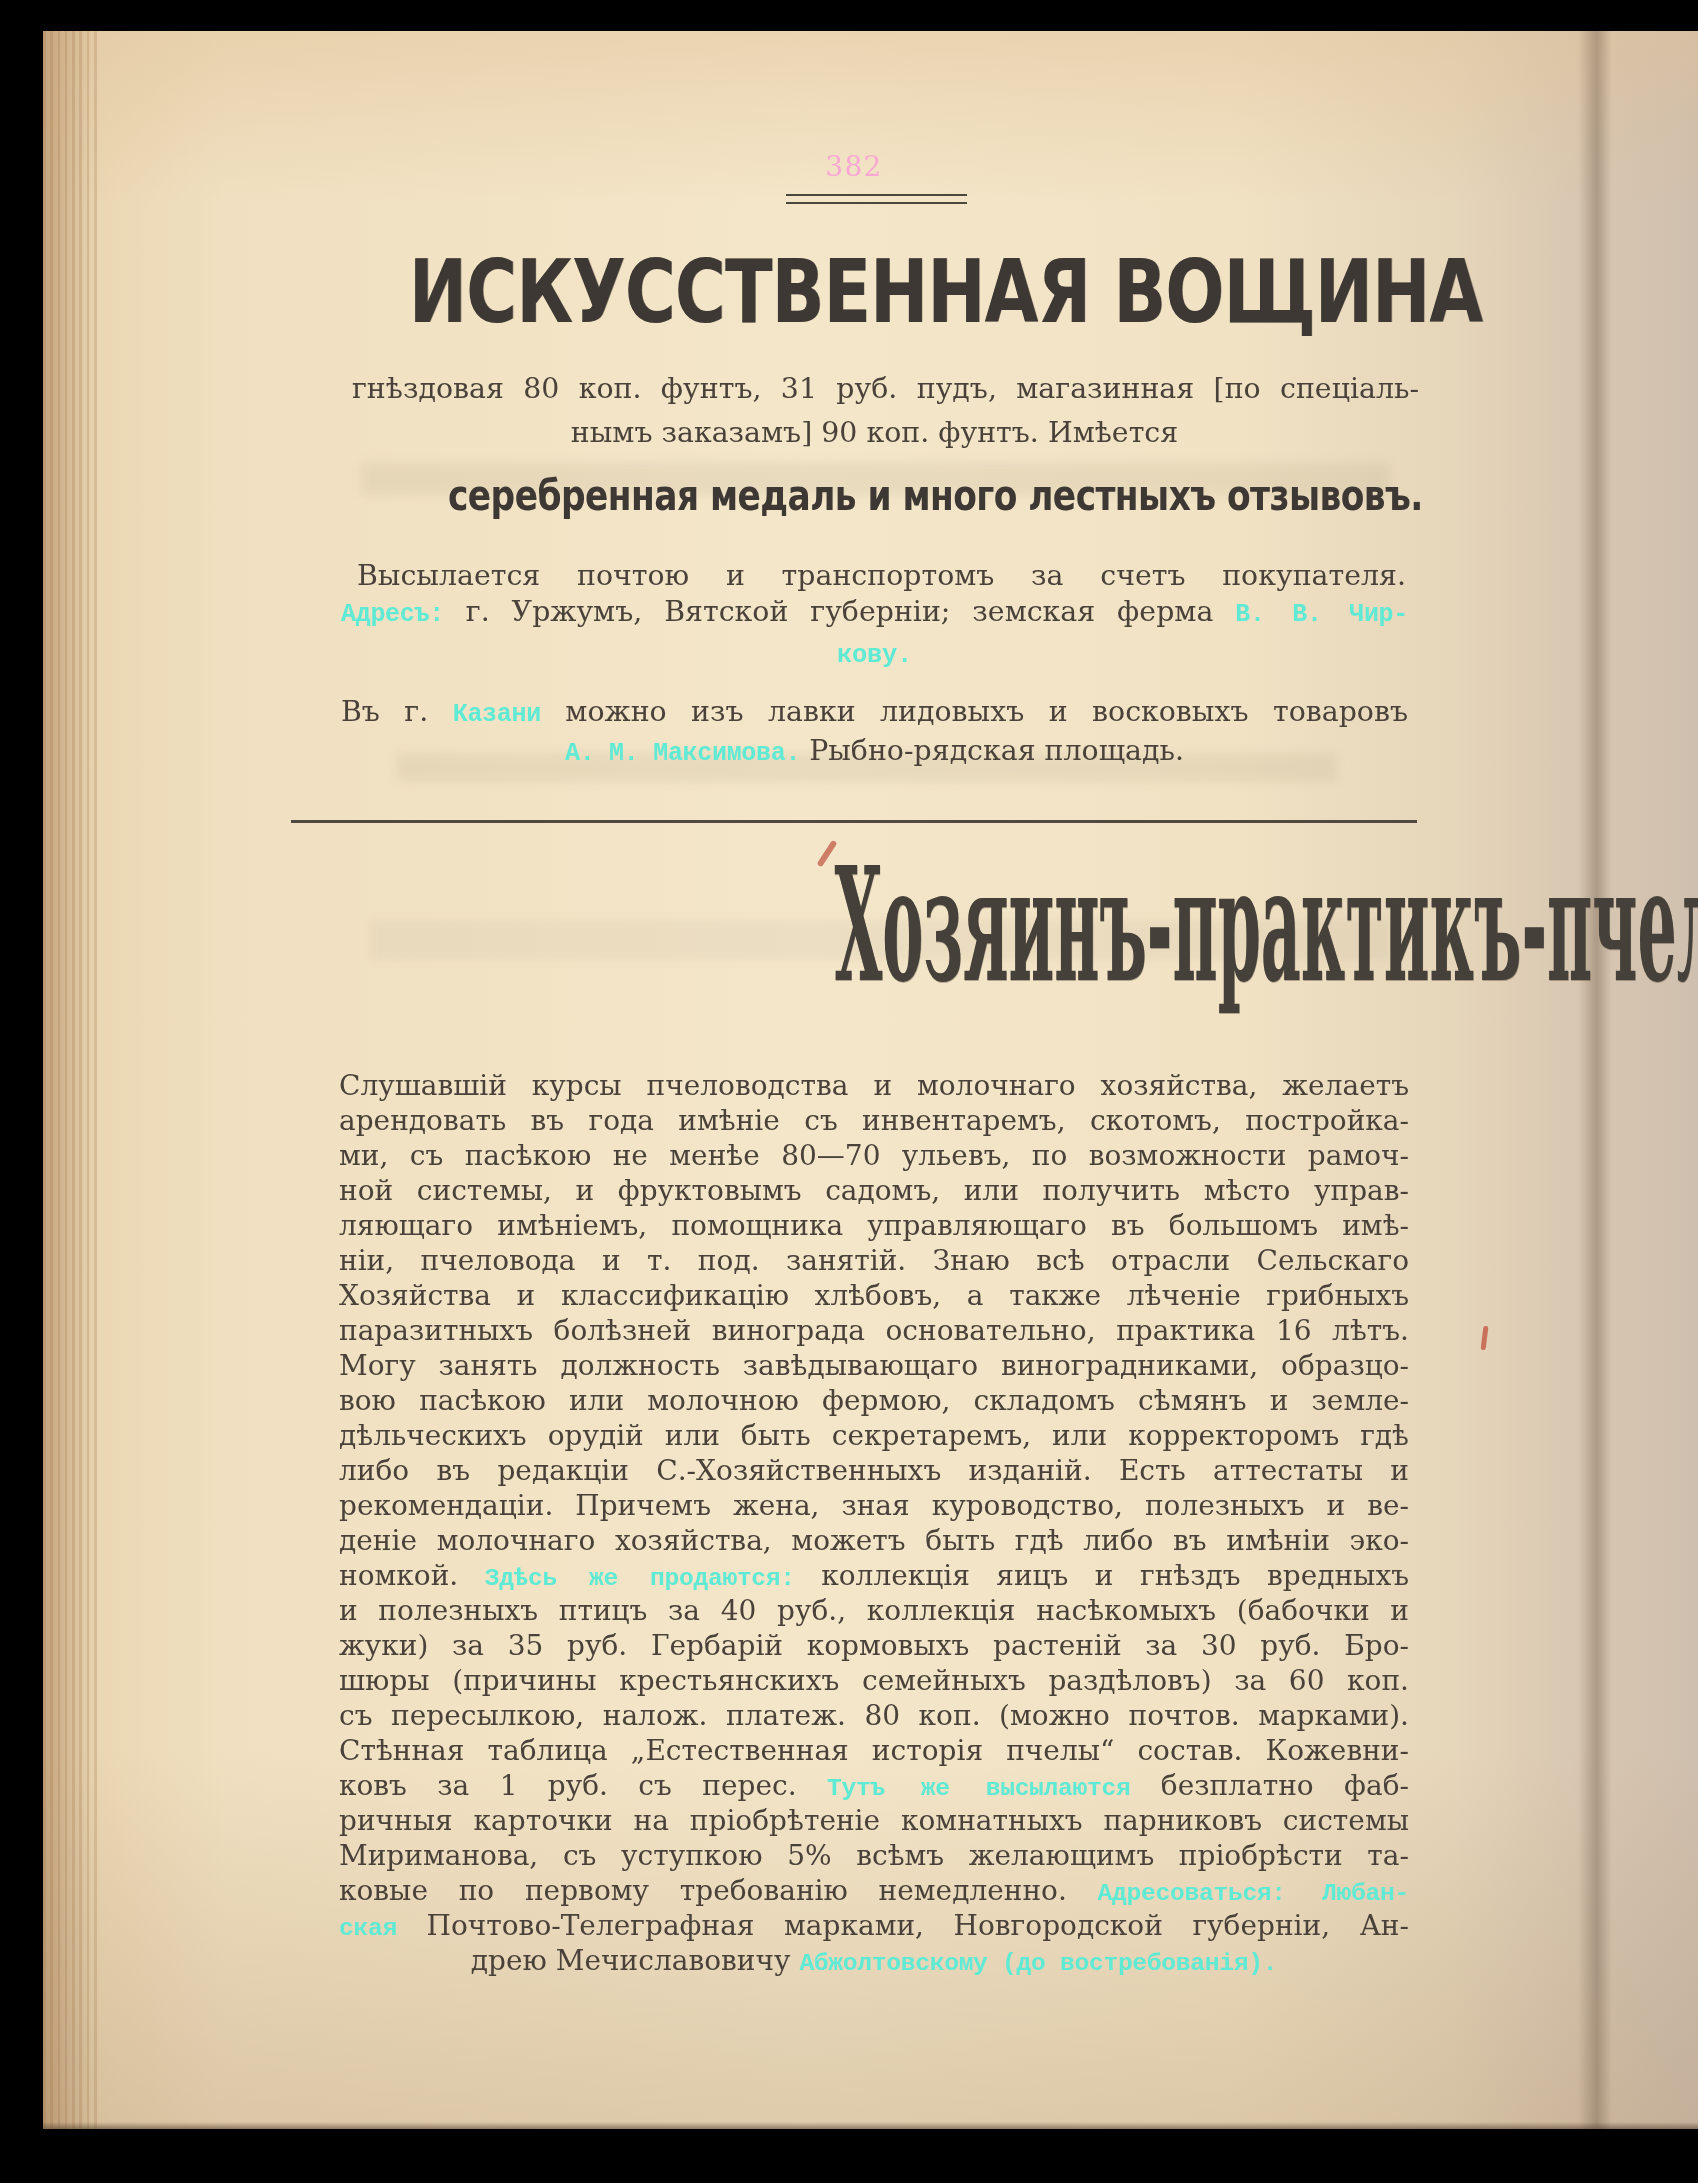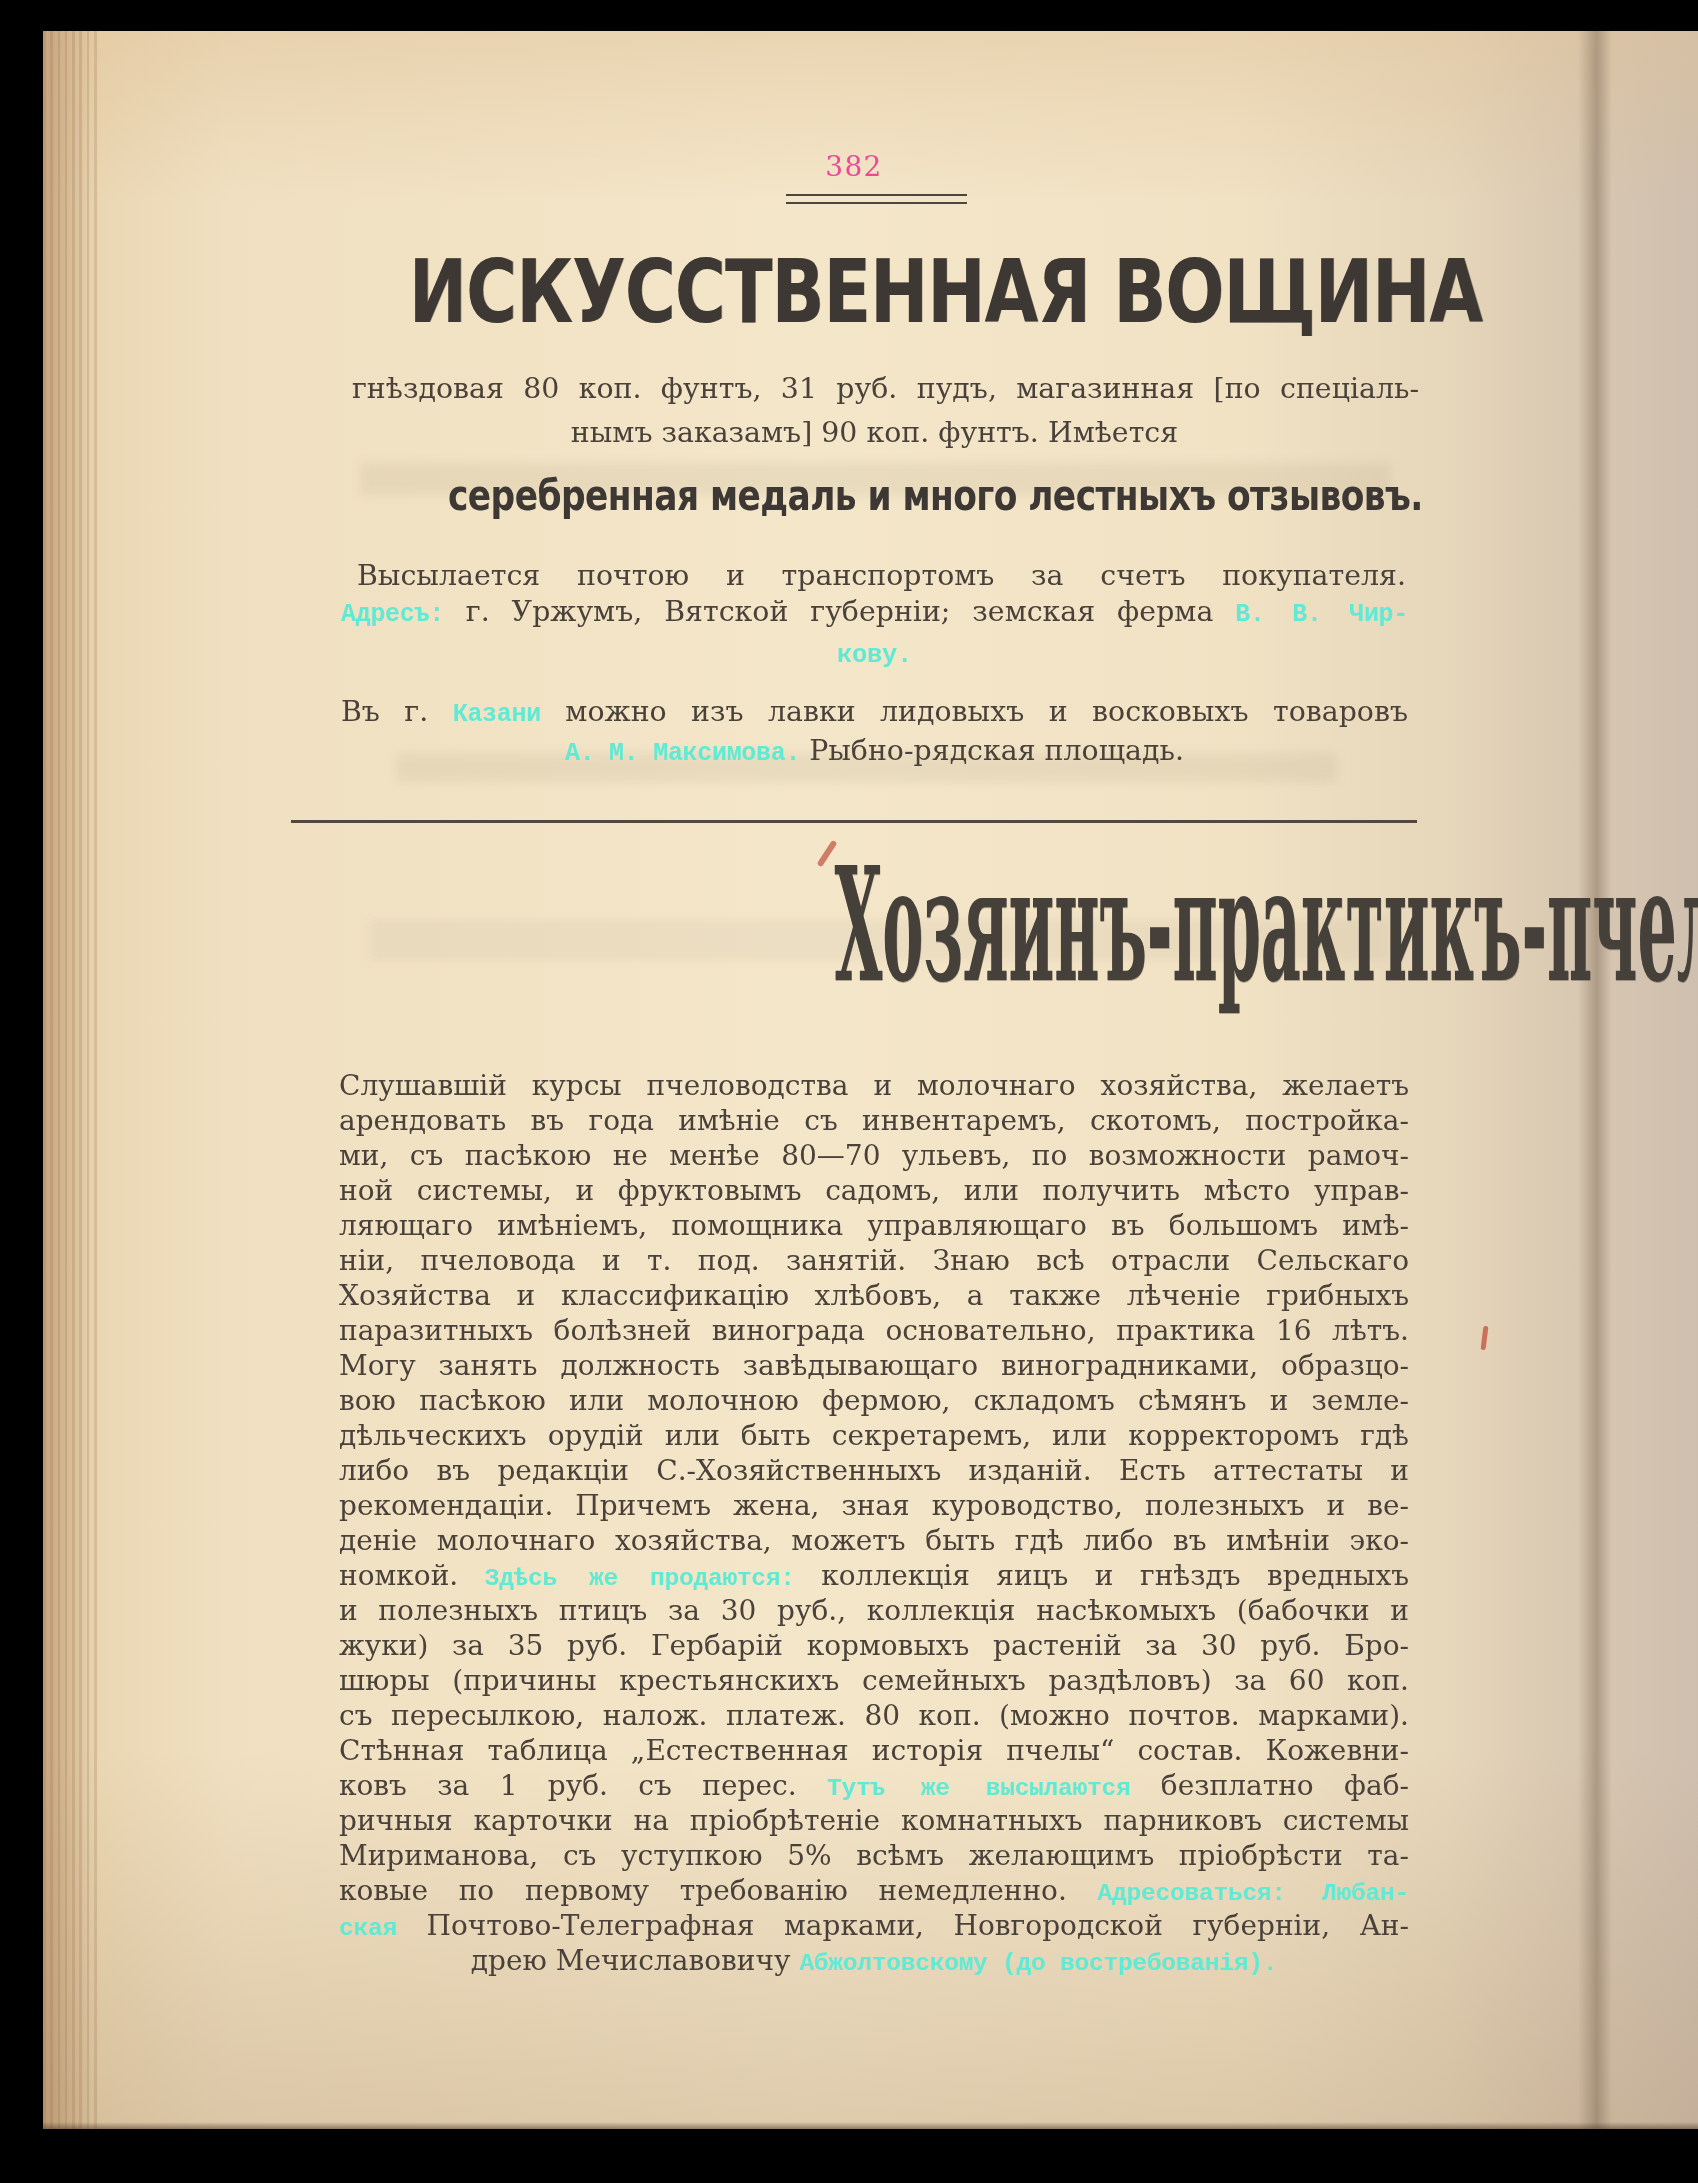--- a/index.html
+++ b/index.html
@@ -26,21 +26,21 @@
     background:linear-gradient(90deg, rgba(0,0,0,0) 0, rgba(104,84,64,.38) 55%, rgba(0,0,0,0) 100%);
   }
   #bottom-edge{left:43px;top:2122px;width:1656px;height:6.6px;
     background:linear-gradient(180deg, rgba(0,0,0,0), rgba(80,60,42,.55));}
   
   .txt{color:#4a423a;}
   .just{text-align:justify;text-align-last:justify;}
   .ctr{text-align:center;}
   b.sb{font-family:Liberation Mono, monospace;font-weight:bold;font-size:.88em;letter-spacing:-0.3px;color:#5eead4;}
   .cond{display:inline-block;white-space:nowrap;transform-origin:50% 50%;}
-  #pagenum{top:150px;left:748px;width:212px;font-size:28px;color:#ec4899;letter-spacing:1.3px;}
+  #pagenum{top:150px;left:748px;width:212px;font-size:28px;color:#f9a8d4;letter-spacing:1.3px;}
   #pagerule{top:194px;left:786px;width:181px;height:6px;
     border-top:2.6px solid #4c463f;border-bottom:2px solid #4c463f;}
   #wax-title{top:242px;left:291px;width:1171px;}
   #wax-title .cond{font-family:"DejaVu Sans",sans-serif;font-weight:bold;font-size:85px;
     letter-spacing:-1.3px;color:#3d3834;transform:scale(.82,1.02);
     text-shadow:0.7px 0.7px 0 rgba(60,50,40,.4);}
   #wax-p1{top:368px;left:352px;width:1067px;font-size:28.4px;line-height:42px;}
   #wax-p2{top:412px;left:341px;width:1067px;font-size:28.4px;line-height:42px;}
   #medal{top:471px;left:341px;width:1067px;}
   #medal .cond{font-family:"DejaVu Sans",sans-serif;font-weight:bold;font-size:42px;
@@ -111,21 +111,21 @@
       <div class="bodyline just"><span>ніи, пчеловода и т. под. занятій. Знаю всѣ отрасли Сельскаго</span></div>
       <div class="bodyline just"><span>Хозяйства и классификацію хлѣбовъ, а также лѣченіе грибныхъ</span></div>
       <div class="bodyline just"><span>паразитныхъ болѣзней винограда основательно, практика 16 лѣтъ.</span></div>
       <div class="bodyline just"><span>Могу занять должность завѣдывающаго виноградниками, образцо-</span></div>
       <div class="bodyline just"><span>вою пасѣкою или молочною фермою, складомъ сѣмянъ и земле-</span></div>
       <div class="bodyline just"><span>дѣльческихъ орудій или быть секретаремъ, или корректоромъ гдѣ</span></div>
       <div class="bodyline just"><span>либо въ редакціи С.-Хозяйственныхъ изданій. Есть аттестаты и</span></div>
       <div class="bodyline just"><span>рекомендаціи. Причемъ жена, зная куроводство, полезныхъ и ве-</span></div>
       <div class="bodyline just"><span>деніе молочнаго хозяйства, можетъ быть гдѣ либо въ имѣніи эко-</span></div>
       <div class="bodyline just"><span>номкой. </span><b class="sb">Здѣсь же продаются:</b><span> коллекція яицъ и гнѣздъ вредныхъ</span></div>
-      <div class="bodyline just"><span>и полезныхъ птицъ за 30 руб., коллекція насѣкомыхъ (бабочки и</span></div>
+      <div class="bodyline just"><span>и полезныхъ птицъ за 40 руб., коллекція насѣкомыхъ (бабочки и</span></div>
       <div class="bodyline just"><span>жуки) за 35 руб. Гербарій кормовыхъ растеній за 30 руб. Бро-</span></div>
       <div class="bodyline just"><span>шюры (причины крестьянскихъ семейныхъ раздѣловъ) за 60 коп.</span></div>
       <div class="bodyline just"><span>съ пересылкою, налож. платеж. 80 коп. (можно почтов. марками).</span></div>
       <div class="bodyline just"><span>Стѣнная таблица „Естественная исторія пчелы“ состав. Кожевни-</span></div>
       <div class="bodyline just"><span>ковъ за 1 руб. съ перес. </span><b class="sb">Тутъ же высылаются</b><span> безплатно фаб-</span></div>
       <div class="bodyline just"><span>ричныя карточки на пріобрѣтеніе комнатныхъ парниковъ системы</span></div>
       <div class="bodyline just"><span>Мириманова, съ уступкою 5% всѣмъ желающимъ пріобрѣсти та-</span></div>
       <div class="bodyline just"><span>ковые  по первому требованію немедленно. </span><b class="sb">Адресоваться: Любан-</b></div>
       <div class="bodyline just"><b class="sb">ская</b><span> Почтово-Телеграфная марками, Новгородской губерніи, Ан-</span></div>
       <div class="bodyline ctr"><span>дрею Мечиславовичу </span><b class="sb">Абжолтовскому (до востребованія).</b></div>

